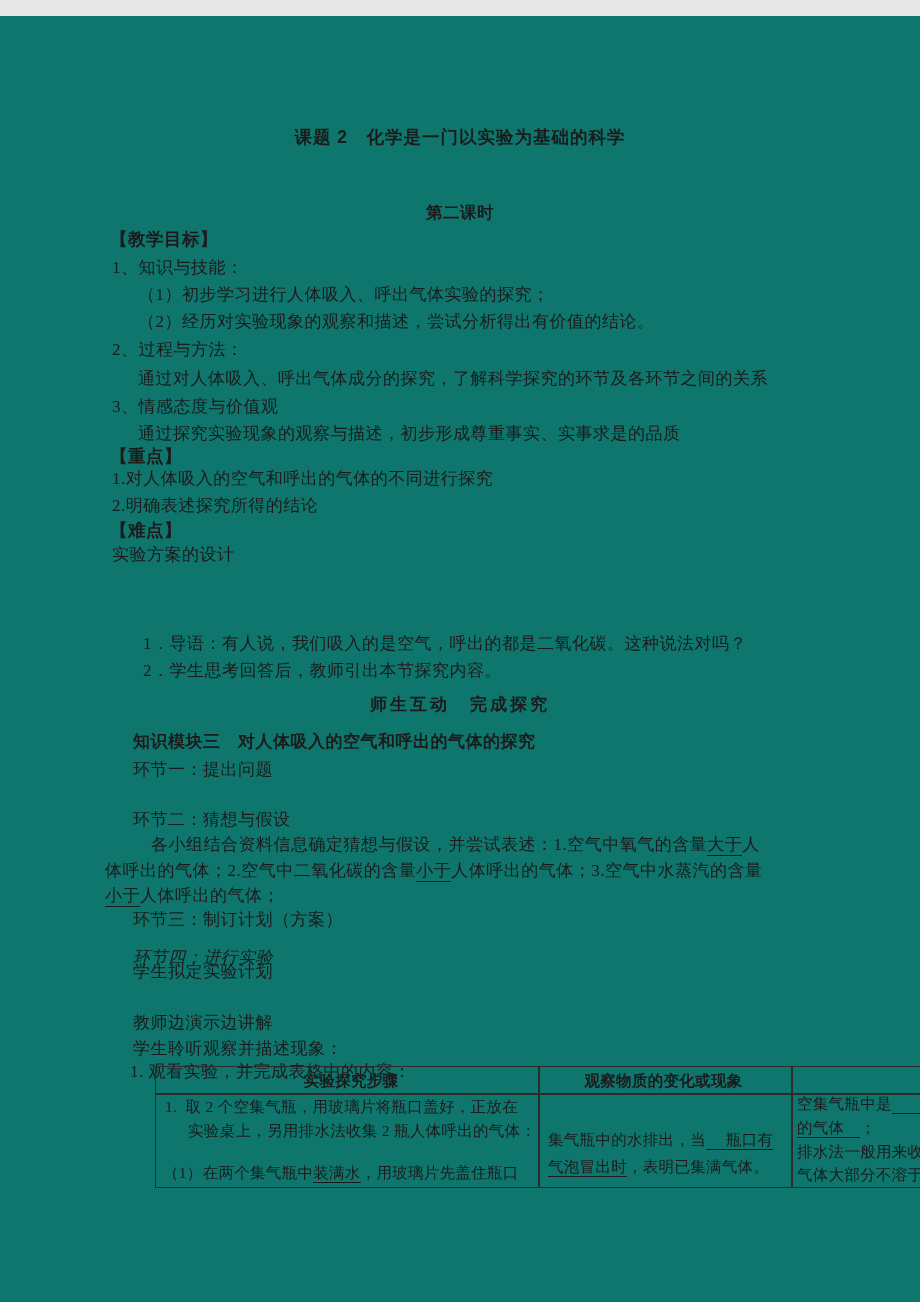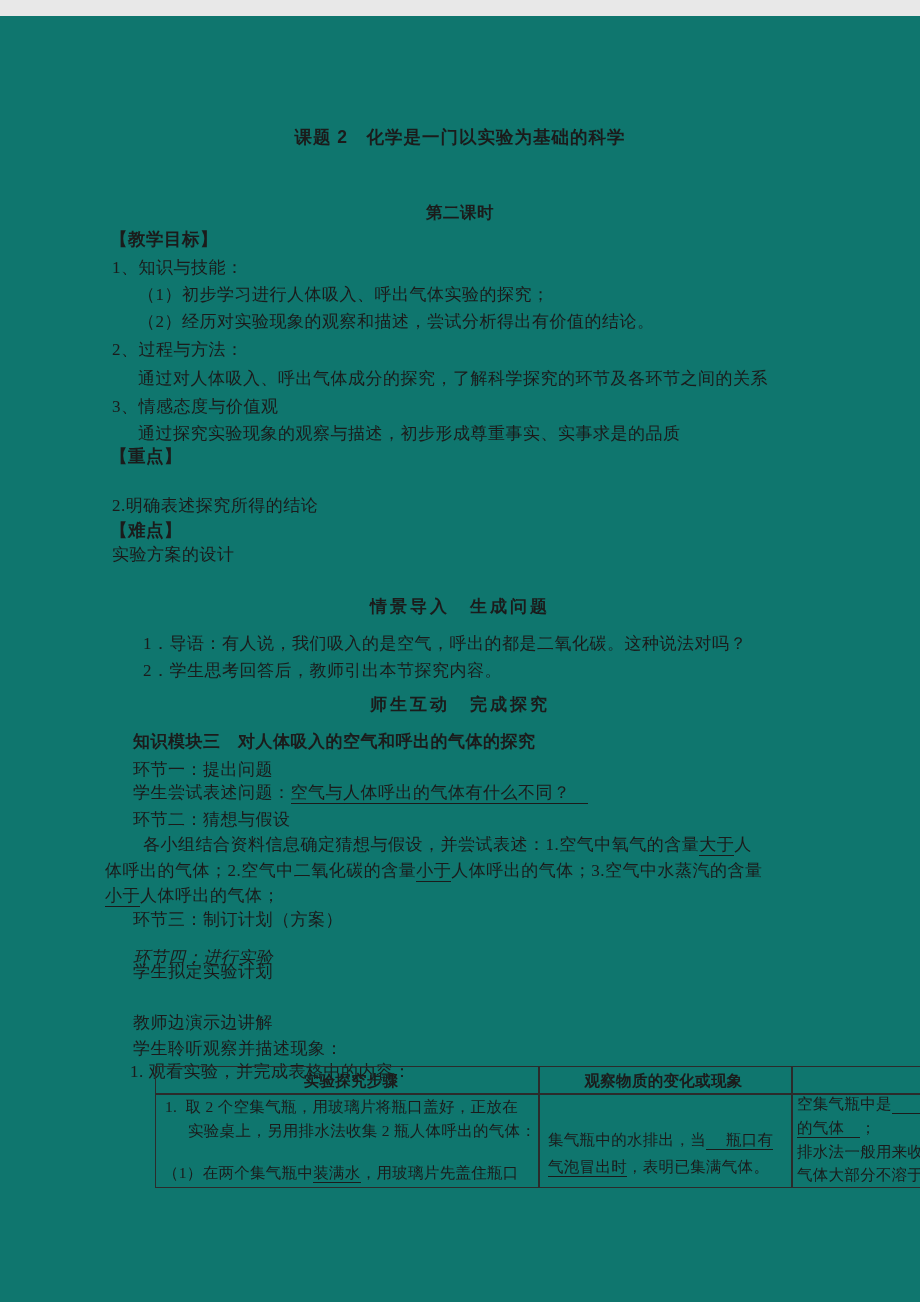--- a/index.html
+++ b/index.html
@@ -48,37 +48,36 @@
   <div class="ln b" style="left:110px; top:213px; font-size:17.5px;">【教学目标】</div>
   <div class="ln" style="left:112px; top:241px;">1、知识与技能：</div>
   <div class="ln" style="left:138px; top:268px;">（1）初步学习进行人体吸入、呼出气体实验的探究；</div>
   <div class="ln" style="left:138px; top:295px;">（2）经历对实验现象的观察和描述，尝试分析得出有价值的结论。</div>
   <div class="ln" style="left:112px; top:323px;">2、过程与方法：</div>
   <div class="ln" style="left:138px; top:352px;">通过对人体吸入、呼出气体成分的探究，了解科学探究的环节及各环节之间的关系</div>
   <div class="ln" style="left:112px; top:380px;">3、情感态度与价值观</div>
   <div class="ln" style="left:138px; top:407px;">通过探究实验现象的观察与描述，初步形成尊重事实、实事求是的品质</div>
 
   <div class="ln b" style="left:110px; top:430px; font-size:17.5px;">【重点】</div>
+  <div class="ln" style="left:112px; top:452px;">1.对人体吸入的空气和呼出的气体的不同进行探究</div>
   <div class="ln" style="left:112px; top:479px;">2.明确表述探究所得的结论</div>
 
   <div class="ln b" style="left:110px; top:504px; font-size:17.5px;">【难点】</div>
   <div class="ln" style="left:112px; top:528px;">实验方案的设计</div>
 
-  <div class="ln center banner" style="top:580px;">情景导入　生成问题</div>
   <div class="ln" style="left:143px; top:617px;">1．导语：有人说，我们吸入的是空气，呼出的都是二氧化碳。这种说法对吗？</div>
   <div class="ln" style="left:143px; top:644px;">2．学生思考回答后，教师引出本节探究内容。</div>
 
   <div class="ln center banner" style="top:678px;">师生互动　完成探究</div>
   <div class="ln sans b" style="left:133px; top:715px; font-size:17px;">知识模块三　对人体吸入的空气和呼出的气体的探究</div>
 
   <div class="ln" style="left:133px; top:743px;">环节一：提出问题</div>
-  <div class="ln" style="left:133px; top:766px;"><span>学生尝试表述问题：</span><span class="u">空气与人体呼出的气体有什么不同？　</span></div>
 
   <div class="ln" style="left:133px; top:793px;">环节二：猜想与假设</div>
-  <div class="ln" style="left:143px; top:818px;"><span>各小组结合资料信息确定猜想与假设，并尝试表述：1.空气中氧气的含量</span><span class="u">大于</span><span>人</span></div>
+  <div class="ln" style="left:151px; top:818px;"><span>各小组结合资料信息确定猜想与假设，并尝试表述：1.空气中氧气的含量</span><span class="u">大于</span><span>人</span></div>
   <div class="ln" style="left:105px; top:844px;"><span>体呼出的气体；2.空气中二氧化碳的含量</span><span class="u">小于</span><span>人体呼出的气体；3.空气中水蒸汽的含量</span></div>
   <div class="ln" style="left:105px; top:869px;"><span class="u">小于</span><span>人体呼出的气体；</span></div>
 
   <div class="ln" style="left:133px; top:893px;">环节三：制订计划（方案）</div>
   <div class="ln" style="left:133px; top:945px;">学生拟定实验计划</div>
 
   <div class="ln" style="left:133px; top:931px;font-style:italic;">环节四：进行实验</div>
   <div class="ln" style="left:133px; top:996px;">教师边演示边讲解</div>
   <div class="ln" style="left:133px; top:1022px;">学生聆听观察并描述现象：</div>
   <div class="ln" style="left:130px; top:1029px; top:1045px;text-align:center;">1. 观看实验，并完成表格中的内容：</div>

